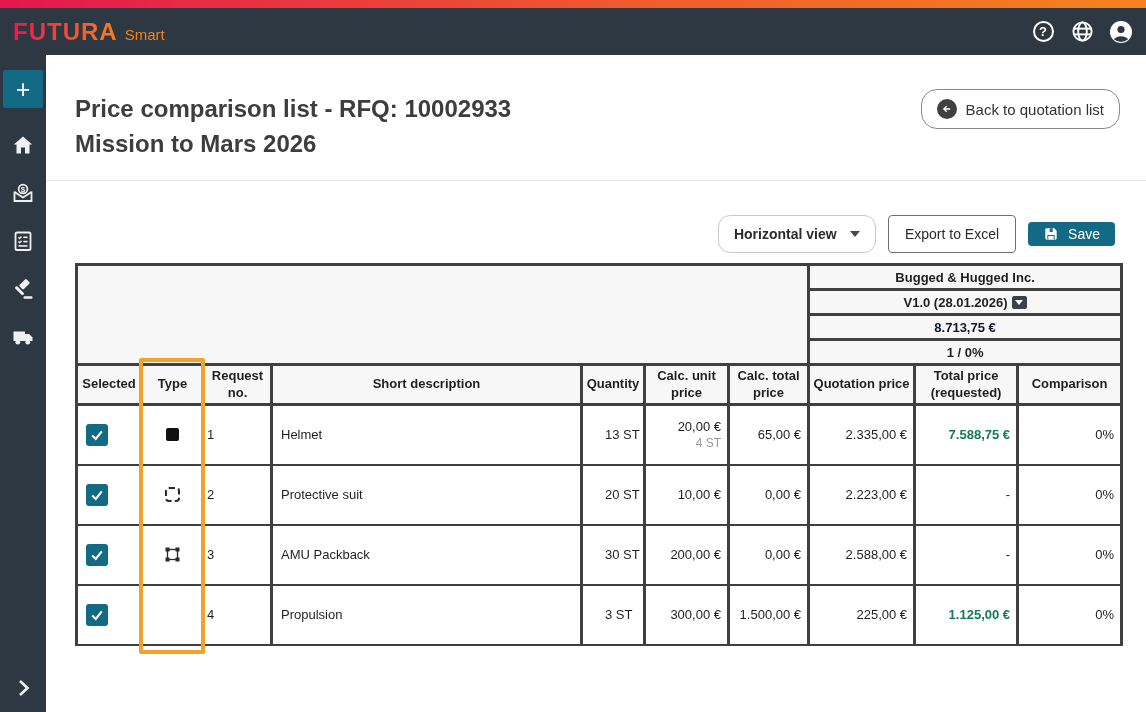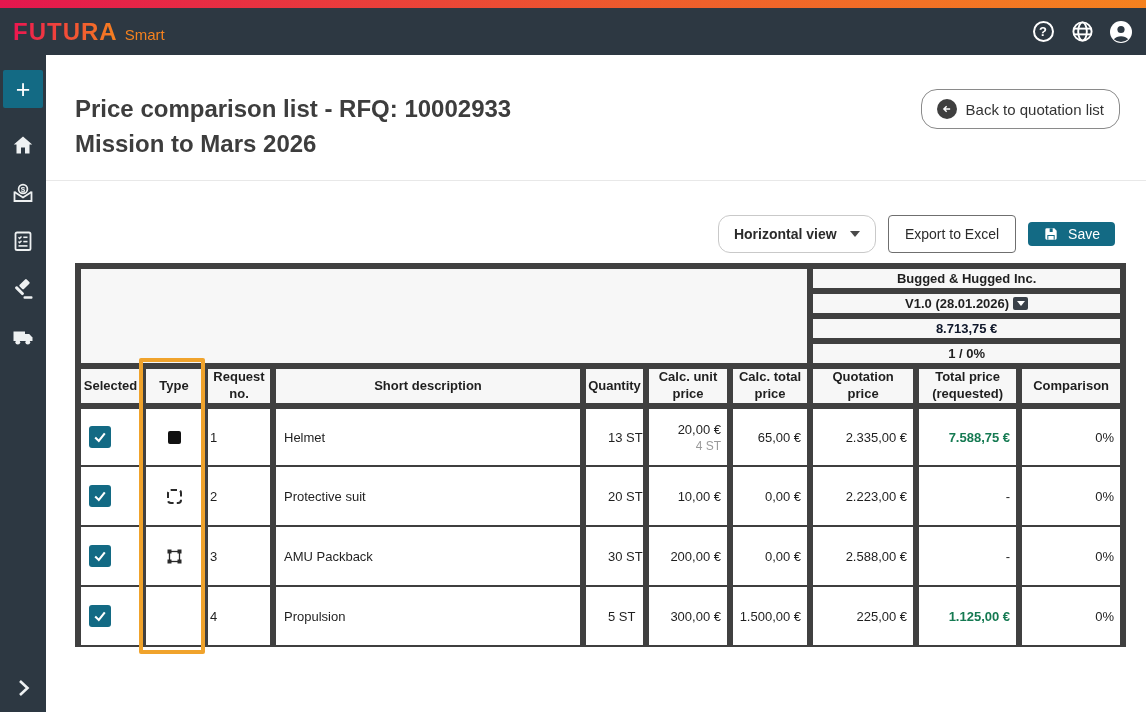--- a/index.html
+++ b/index.html
@@ -52,21 +52,21 @@
   .caret-down { width:0; height:0; border-left:5px solid transparent; border-right:5px solid transparent;
     border-top:6px solid #4a4a4a; }
   .export-btn { height:38px; padding:8px 16px; background:#fff; border:1px solid #6f6f6f; border-radius:4px;
     font-size:14px; color:#2b2b2b; display:flex; align-items:center; cursor:pointer; }
   .save-btn { height:24px; padding:0 15px; background:#136a84; border:none; border-radius:4px;
     font-size:14px; color:#ffffff; display:flex; align-items:center; gap:9px; cursor:pointer; }
 
   
   .table-wrap { position:absolute; left:29px; top:208px; }
   table.cmp { border-collapse:collapse; table-layout:fixed; width:1045px; border:2px solid #3f3f3f; }
-  .cmp td, .cmp th { border:6px solid #404040; font-size:13px; color:#1f1f1f; overflow:hidden; }
+  .cmp td, .cmp th { border:3px solid #404040; font-size:13px; color:#1f1f1f; overflow:hidden; }
   .cmp .sup td { background:#f7f7f7; text-align:center; font-weight:bold; height:25px; }
   .cmp td.blank { background:#f7f7f7; }
   .cmp .sup-total { color:#0f172a; }
   .ver-cell { display:flex; align-items:center; justify-content:center; gap:4px; }
   .ver-caret-btn { width:15px; height:13px; background:#3a4149; border-radius:2px; display:inline-flex;
     align-items:center; justify-content:center; cursor:pointer; }
   .ver-caret-btn i { display:block; width:0; height:0; border-left:4px solid transparent;
     border-right:4px solid transparent; border-top:5px solid #fff; }
   .cmp th { background:#f7f7f7; height:40px; font-weight:bold; text-align:center; line-height:1.3;
     padding:0 2px; }
@@ -333,21 +333,21 @@
         <td class="c-sel">
               <div class="chk">
           <svg width="16" height="16" viewBox="0 0 20 20">
                   <polyline points="4,10.5 8.5,15 16,5.5" fill="none" stroke="#fff" stroke-width="2.6"></polyline>
                 </svg>
         </div>
             </td>
         <td class="c-type"></td>
         <td class="c-req">4</td>
         <td class="c-desc">Propulsion</td>
-        <td class="c-qty">5 ST</td>
+        <td class="c-qty">3 ST</td>
         <td class="c-num">300,00 €</td>
         <td class="c-num">1.500,00 €</td>
         <td class="c-num">225,00 €</td>
         <td class="c-num green">1.125,00 €</td>
         <td class="c-num">0%</td>
       </tr>
     </tbody>
       </table>
   </div>
 

